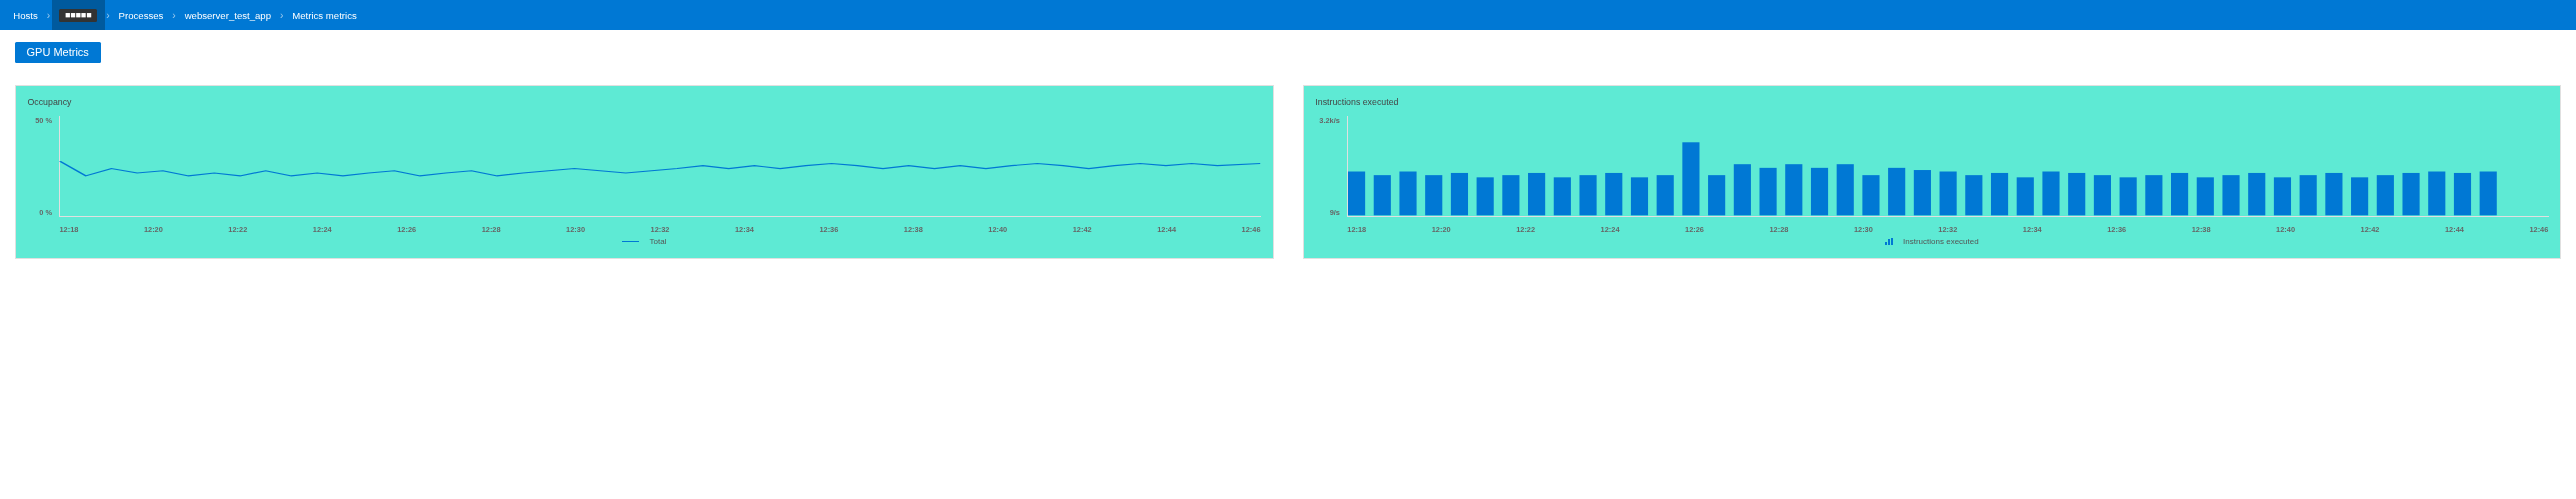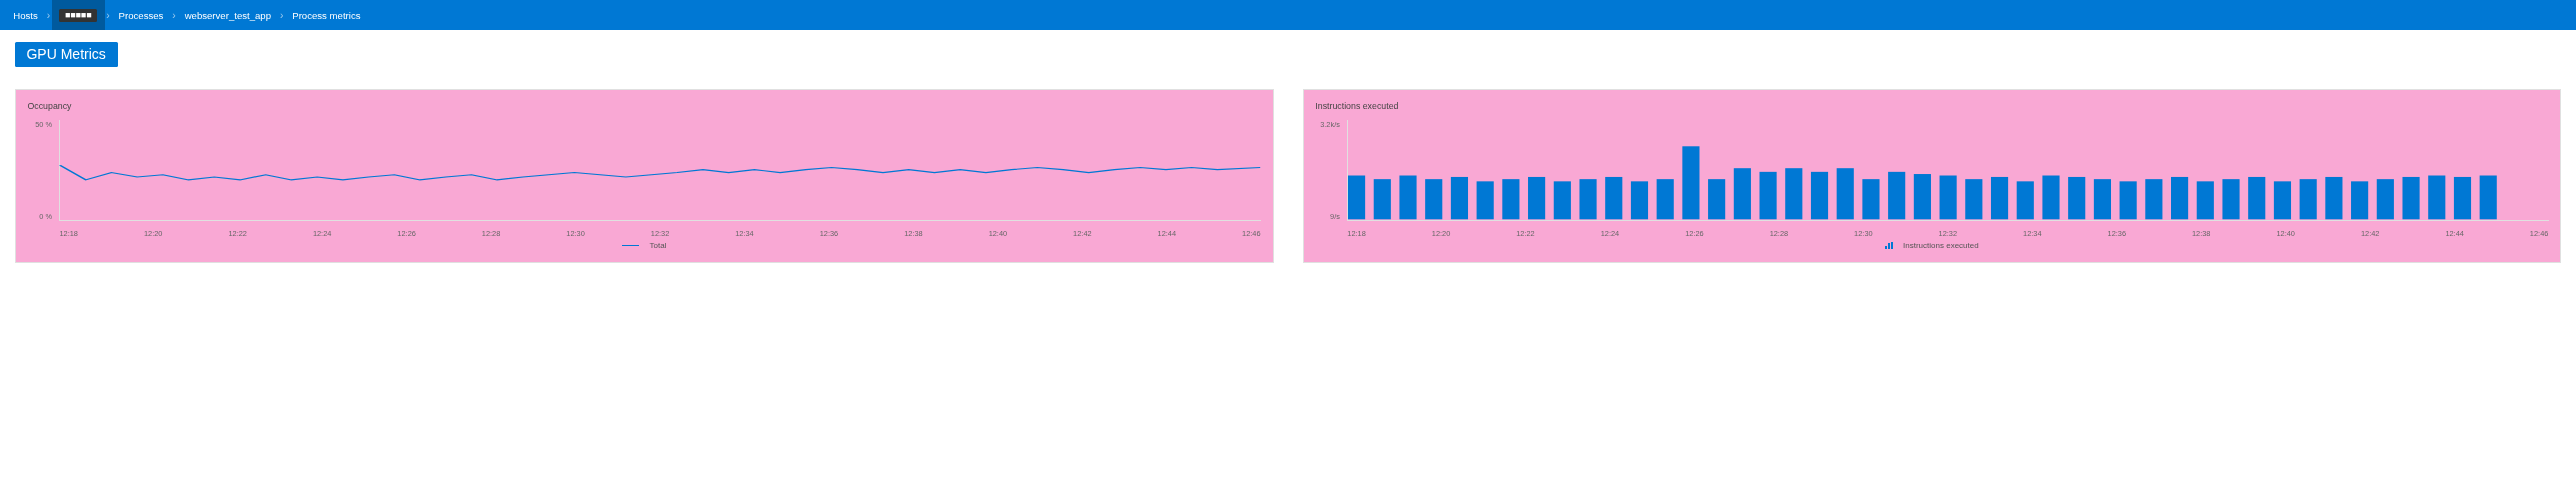--- a/index.html
+++ b/index.html
@@ -46,47 +46,48 @@
       min-height: calc(100vh - 30px);
       padding: 11.8px 14.7px;
     }
 
     
     .gpu-btn {
       background: #0078d4;
       color: #fff;
       border: none;
       padding: 4.4px 11.8px;
-      font-size: 14px;
+      font-size: 11px;
       cursor: pointer;
       border-radius: 1.5px;
       margin-bottom: 14.7px;
     }
 
     
     .charts-row {
       display: flex;
       gap: 29px;
       margin-top: 7.4px;
     }
     .chart-container {
       flex: 1;
       border: 0.7px solid #e0e0e0;
       padding: 11.8px;
-      background: #f9a8d4;
+      background: #5eead4;
       position: relative;
     }
     .chart-title {
       font-size: 8.8px;
       color: #444;
       margin-bottom: 8.8px;
     }
     .chart-area {
       position: relative;
       height: 118px;
+      font-weight: bold;
     }
     .y-axis {
       position: absolute;
       left: 0;
       top: 0;
       bottom: 17.7px;
       width: 29px;
       display: flex;
       flex-direction: column;
       justify-content: space-between;
@@ -180,21 +181,21 @@
   <span class="breadcrumb-sep">›</span>
   <div class="breadcrumb-item">
     <span>Processes</span>
   </div>
   <span class="breadcrumb-sep">›</span>
   <div class="breadcrumb-item">
     <span>webserver_test_app</span>
   </div>
   <span class="breadcrumb-sep">›</span>
   <div class="breadcrumb-item">
-    <span>Process metrics</span>
+    <span>Metrics metrics</span>
   </div>
 </div>
 
 <div class="main-content">
 
   <button class="gpu-btn">GPU Metrics</button>
 
   <div style="position:relative;">
     <button class="collapse-btn">∧</button>
 

